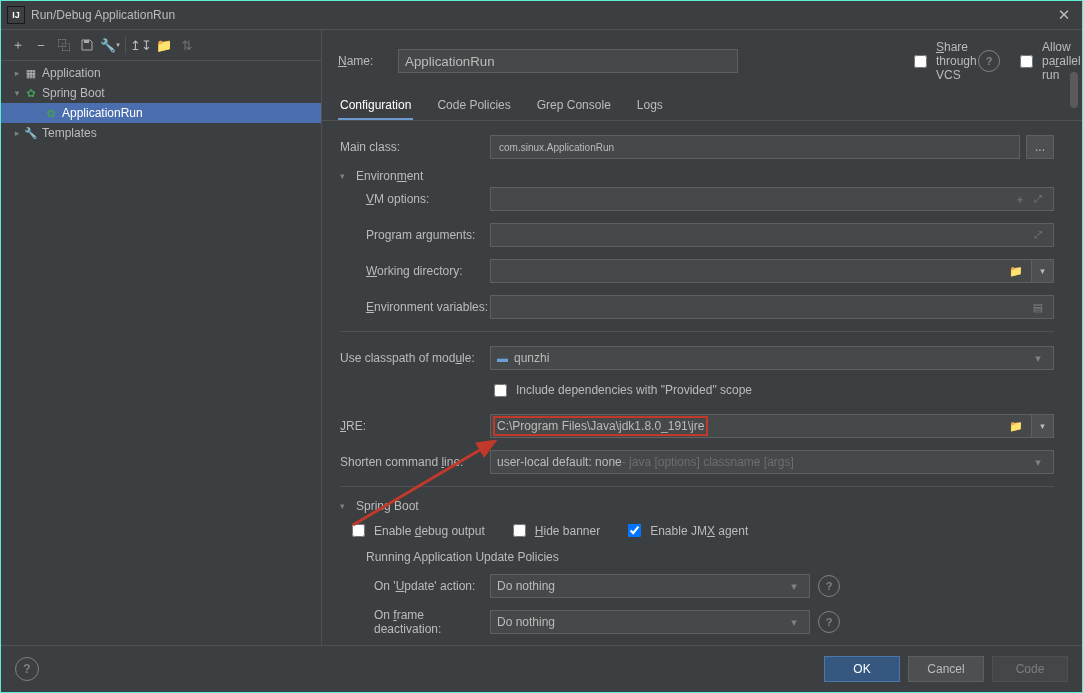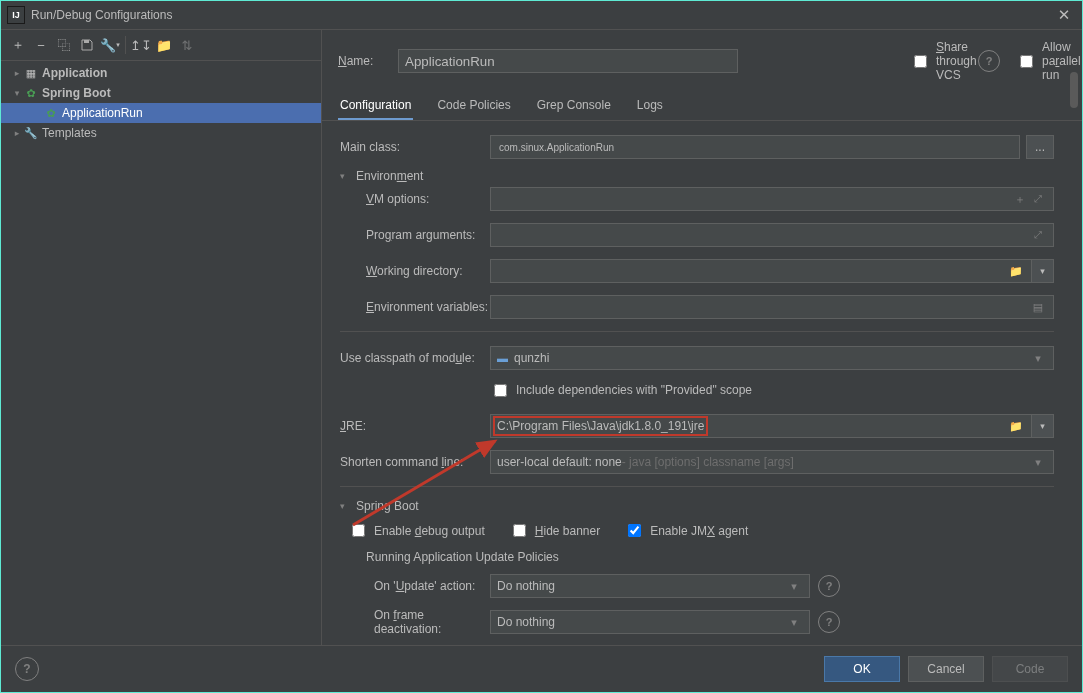--- a/index.html
+++ b/index.html
@@ -122,21 +122,21 @@
     color:var(--text-dim);
     text-align:center;
   }
   .tree-icon{
     display:inline-block;
     width:16px;
     font-size:11px;
     text-align:center;
   }
   .tree-label{margin-left:3px;}
-  .boldish{font-weight:700;}
+  .boldish{font-weight:400;}
   .right{
     flex:1;
     display:flex;
     flex-direction:column;
     padding:10px 0 0 0;
     position:relative;
     overflow:hidden;
   }
   .name-row{
     display:flex;
@@ -364,21 +364,21 @@
   .green-ic{color:var(--green);}
   .question-ic{font-weight:bold;}
 </style>
 </head>
 <body>
 
 <div class="window">
 
   <div class="titlebar">
     <div class="logo">IJ</div>
-    <div class="title">Run/Debug Configurations</div>
+    <div class="title">Run/Debug ApplicationRun</div>
     <div class="close">✕</div>
   </div>
 
   <div class="main">
 
     <div class="sidebar">
       <div class="toolbar">
         <div class="tool-icon">＋</div>
         <div class="tool-icon">−</div>
         <div class="tool-icon">⿻</div>

